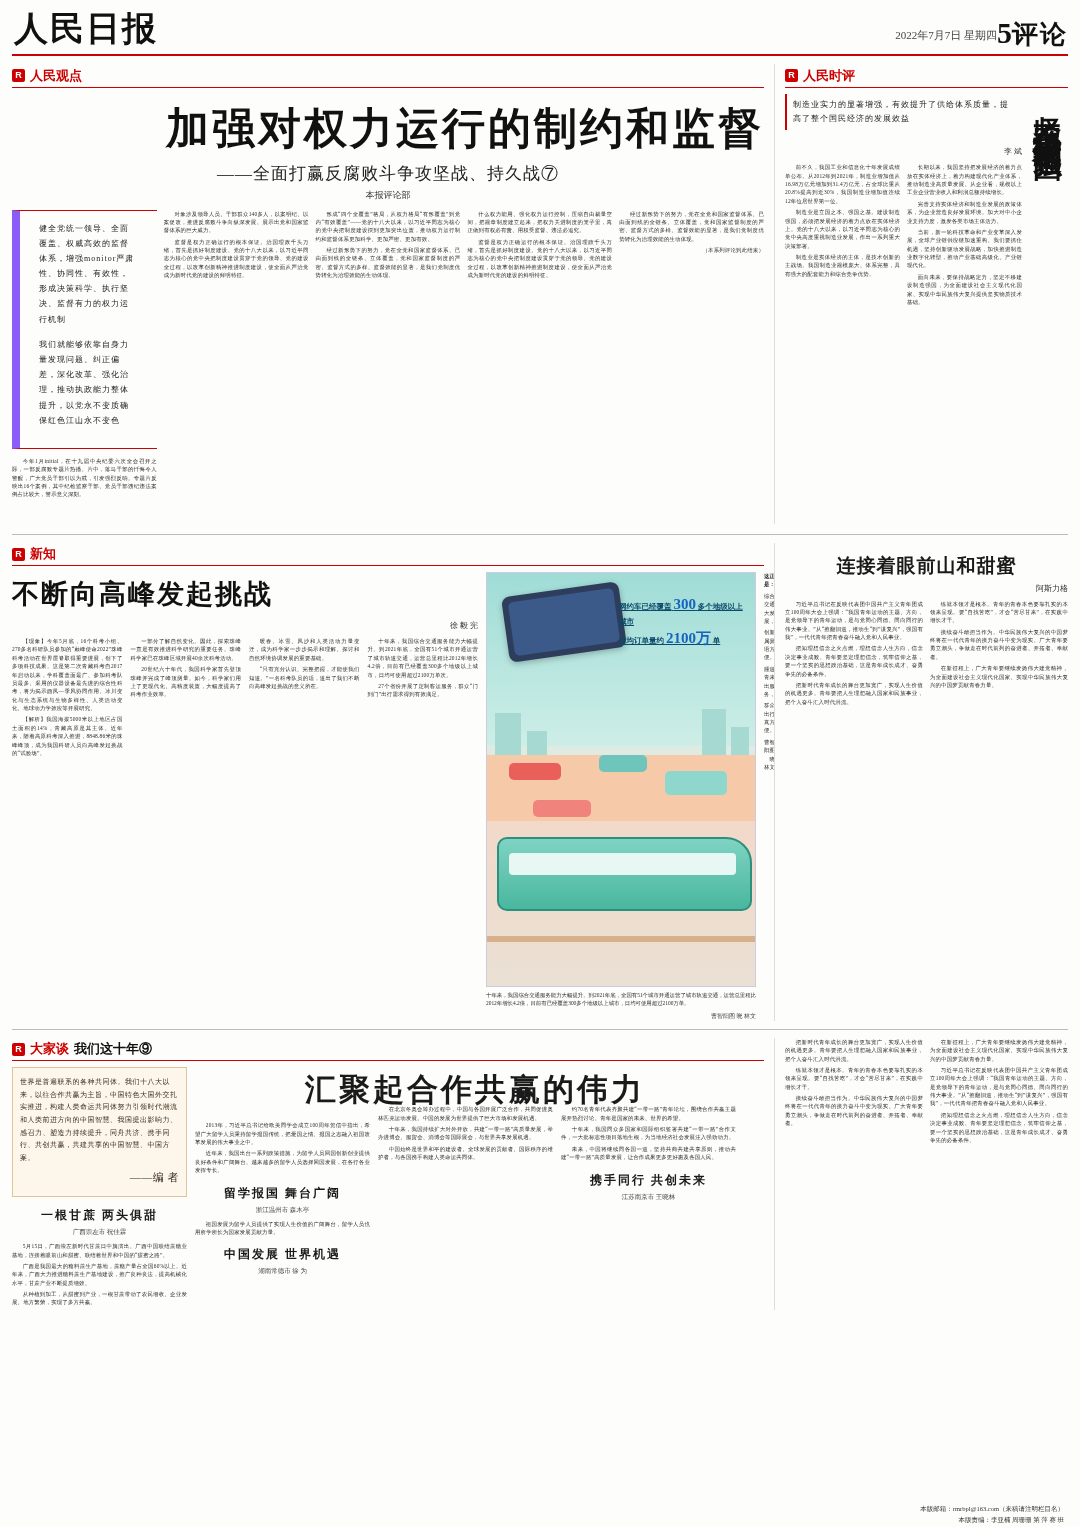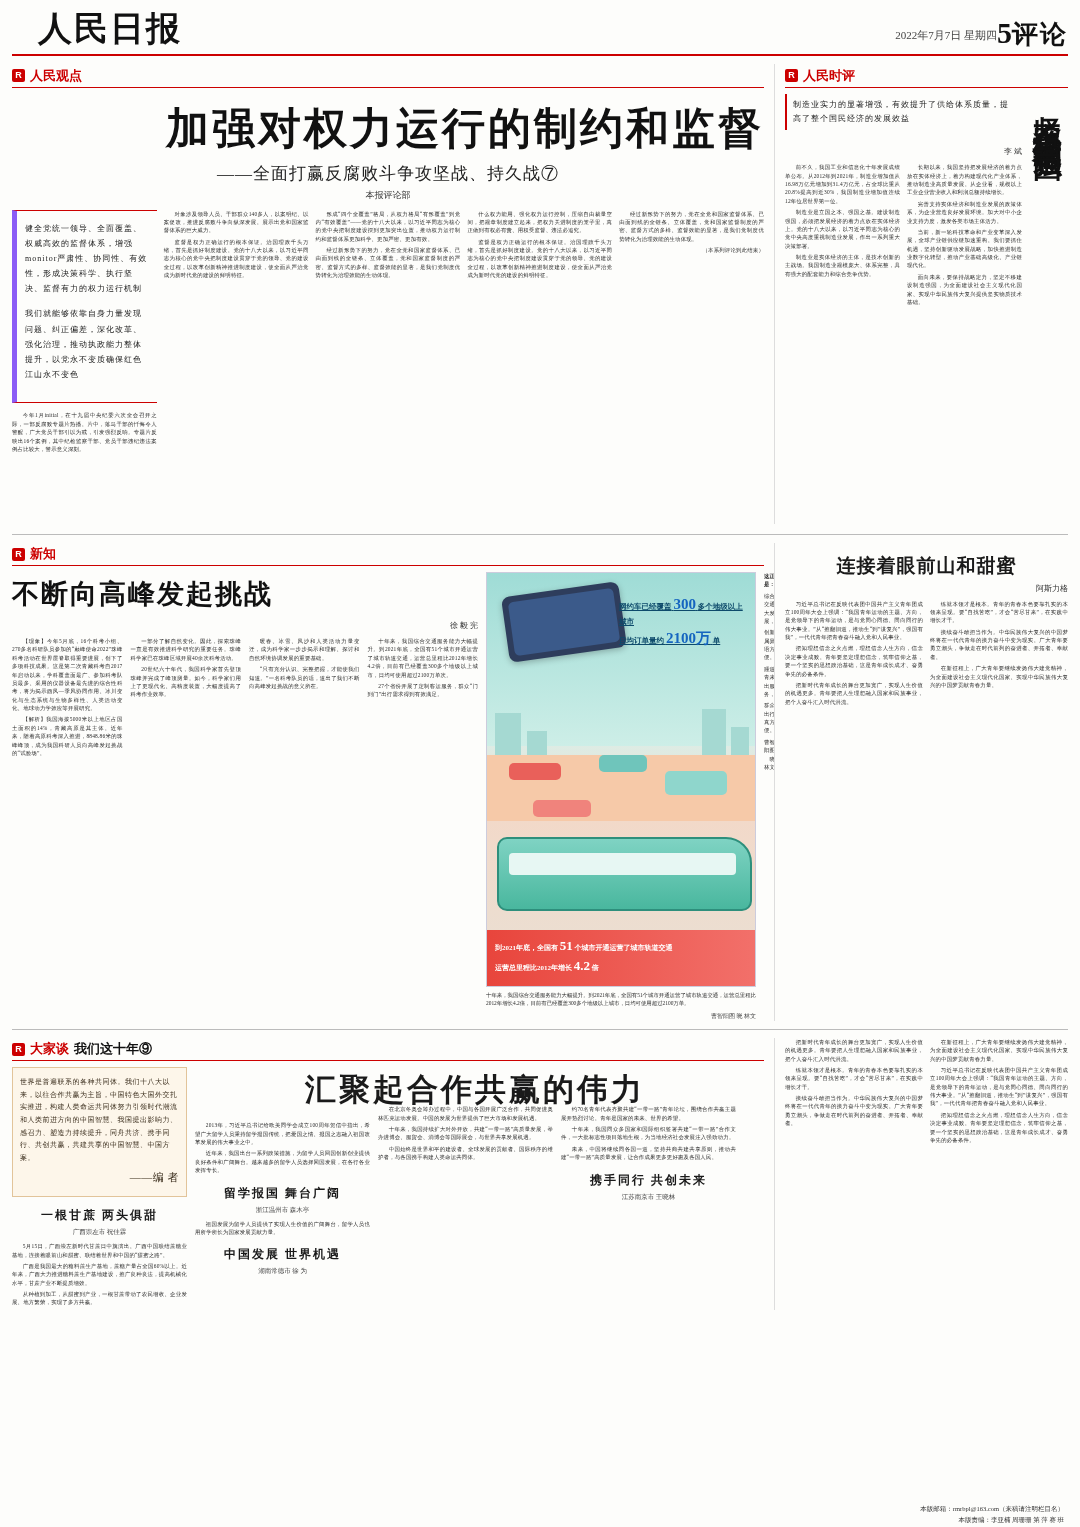--- a/index.html
+++ b/index.html
@@ -18,21 +18,20 @@
   .masthead {
     display:flex; align-items:flex-end; justify-content:space-between;
     border-bottom:2px solid #c00;
     padding-bottom:4px;
   }
   .logo {
     font-family:"Liberation Serif", serif;
     font-size:34px; font-weight:bold; letter-spacing:2px;
     color:#111; line-height:1;
     padding:4px 10px 4px 2px;
-    margin-left:24px;
   }
   .mast-right { display:flex; align-items:flex-end; gap:0; padding-bottom:2px;text-align:right; }
   .mast-date { font-size:11px; color:#444; padding-bottom:5px; }
   .mast-pageno { font-size:30px; font-weight:bold; color:#111; line-height:1; }
   .mast-section { font-size:26px; font-weight:bold; color:#111; line-height:1; letter-spacing:2px; }
 
   
   .colhead {
     display:inline-flex; align-items:center; gap:5px;
     font-size:13px; font-weight:bold; color:#c00;
@@ -58,22 +57,22 @@
 
   .headline {
     font-size:43px; font-weight:bold; letter-spacing:3px;
     text-align:right; color:#111; margin:6px 0 4px 0;
     font-family:"Liberation Serif", serif;
   }
   .subhead { font-size:17px; text-align:center; color:#222; letter-spacing:1px; margin-bottom:4px; }
   .byline { font-size:9px; text-align:center; color:#333; margin-bottom:8px; }
 
   .lead-box {
-    border-left:5px solid #8b5cf6; border-top:1px solid #c00; border-bottom:1px solid #c00;
-    padding:10px 8px; font-size:8px; line-height:1.9; color:#1a1a1a;
+    border-left:8px solid #8b5cf6; border-top:1px solid #c00; border-bottom:1px solid #c00;
+    padding:10px 19px; font-size:8px; line-height:1.9; color:#1a1a1a;
     letter-spacing:1px;
   }
   .lead-box p { margin:0 0 10px 0; }
 
   .five-col { display:flex; gap:7px; }
   .five-col .col { flex:1; }
 
   
   .vert-wrap { display:flex; gap:6px; }
   .vert-head {
@@ -290,28 +289,20 @@
               <span class="stat-big">2100万</span>
               <span>单</span>
             </div>
             <div class="road"></div>
             <div class="car" style="left:22px; top:46%; width:52px; background:#e9605a;"></div>
             <div class="car" style="left:112px; top:44%; width:48px; background:#6fc5bb;"></div>
             <div class="car" style="left:178px; top:48%; width:62px; height:24px; background:#8fd6cc;"></div>
             <div class="car" style="left:46px; top:55%; width:58px; background:#f0837c;"></div>
             <div class="train"></div>
             <div class="tracks"></div>
-            <div class="banner">
-              <span>到2021年底，全国有</span>
-              <span class="big">51</span>
-              <span>个城市开通运营了城市轨道交通</span><br>
-              <span>运营总里程比2012年增长</span>
-              <span class="big">4.2</span>
-              <span>倍</span>
-            </div>
           </div>
           <div class="fig-cap">十年来，我国综合交通服务能力大幅提升。到2021年底，全国有51个城市开通运营了城市轨道交通，运营总里程比2012年增长4.2倍，目前有已经覆盖300多个地级以上城市，日均可使用超过2100万单。</div>
           <div class="fig-credit">曹智阳图 晓 林文</div>
         </div>
 
         <div style="width:100px;" class="txt">
           <p style="text-indent:0;font-weight:bold;">这正是：</p>
           <p style="text-indent:0;">综合交通大发展，</p>
           <p style="text-indent:0;">创新属异语方便。</p>
           <p style="text-indent:0;">踵道青来出服务，</p>

